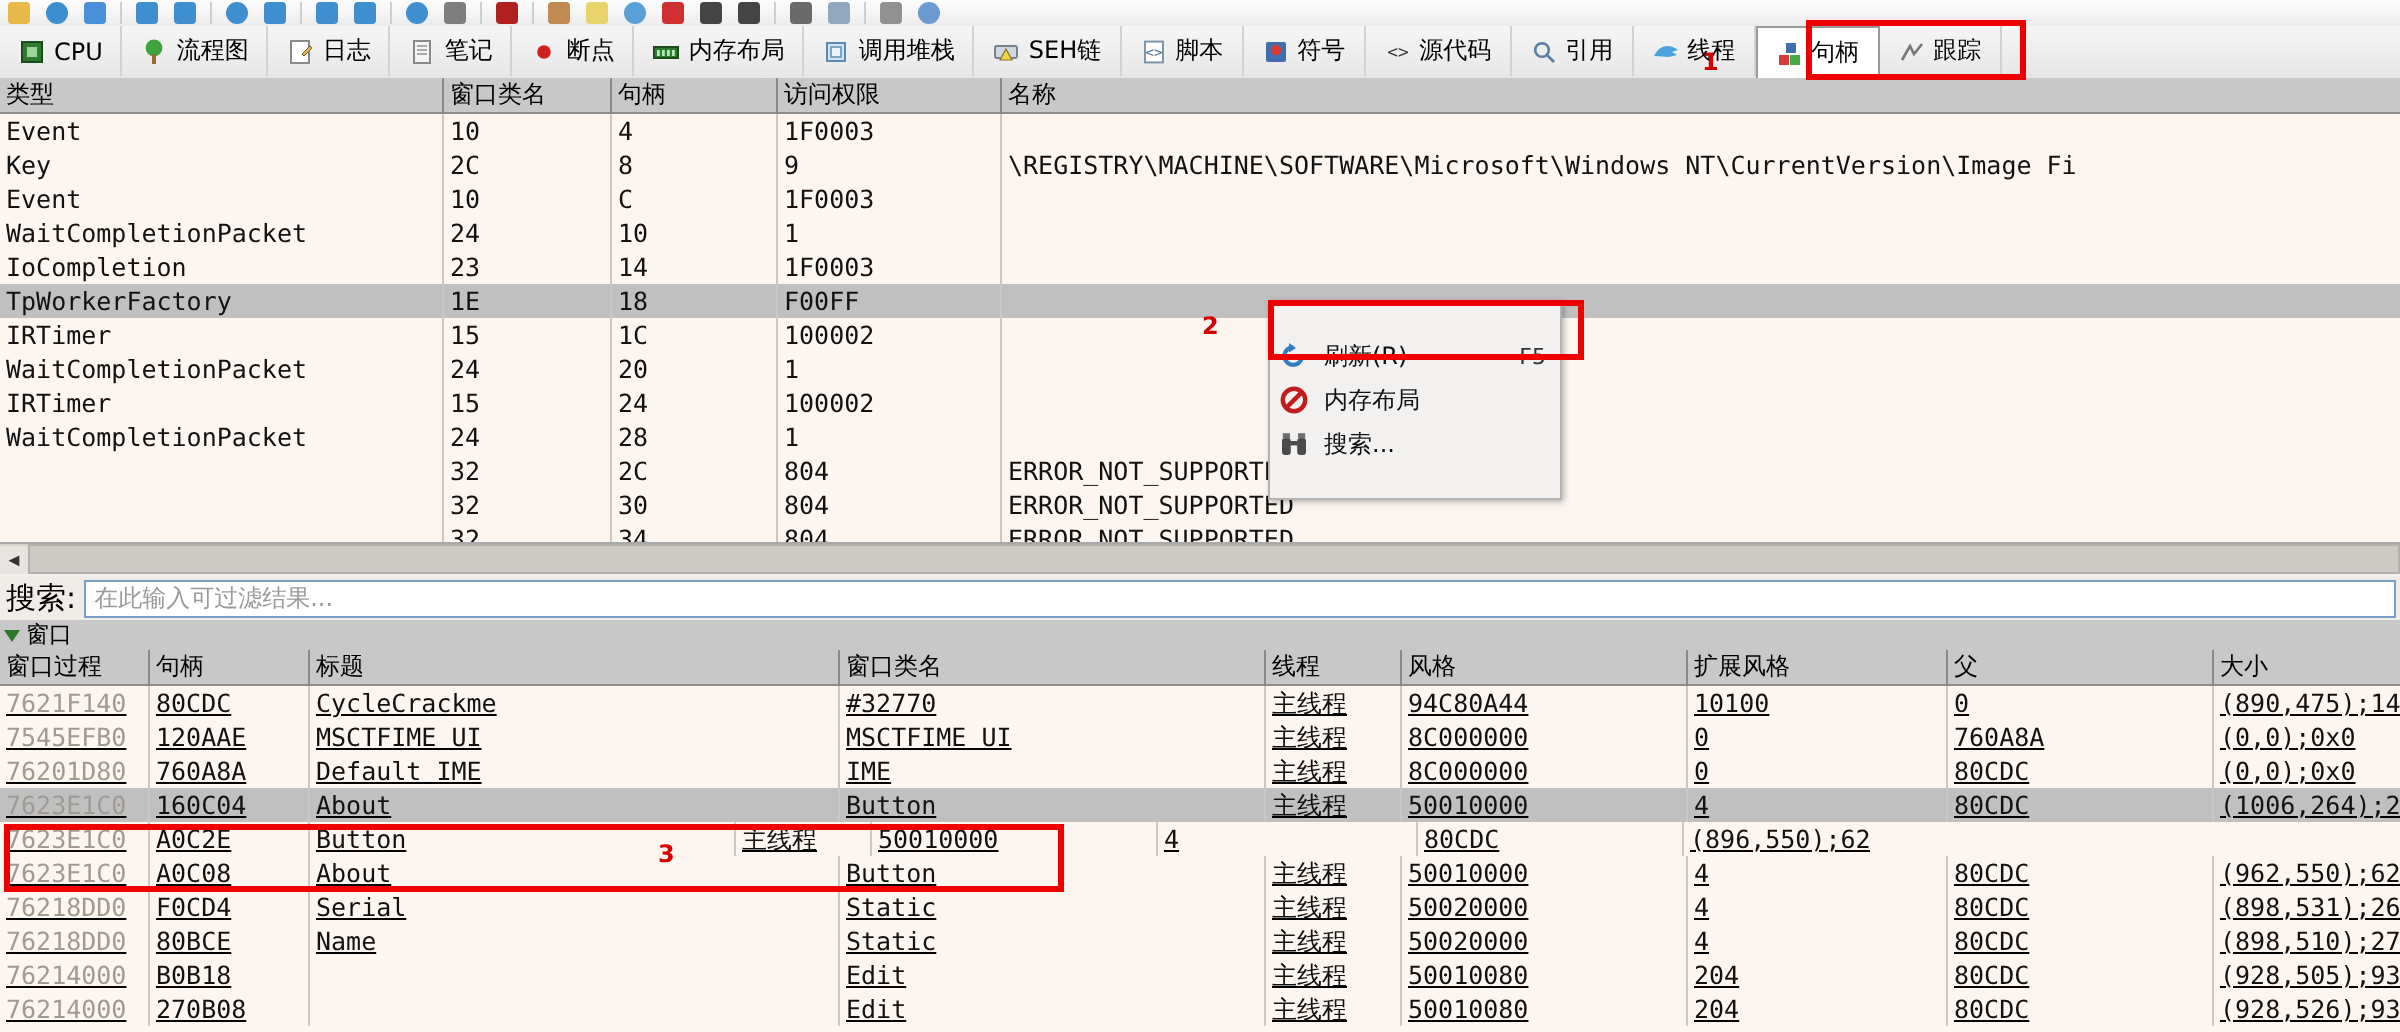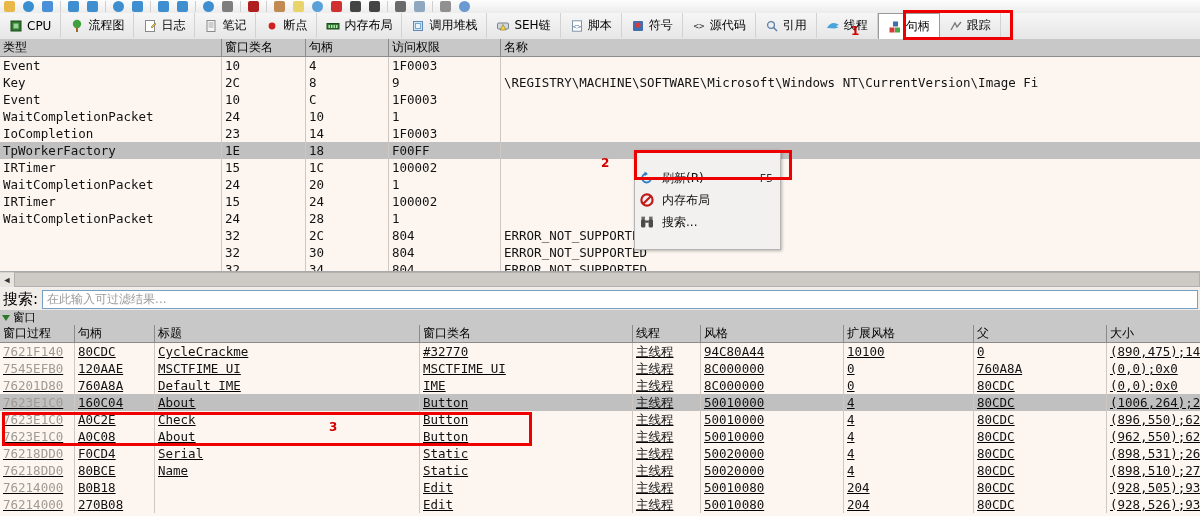--- a/index.html
+++ b/index.html
@@ -593,21 +593,20 @@
           <div class="w-class">Button</div>
           <div class="w-thread">主线程</div>
           <div class="w-style">50010000</div>
           <div class="w-exstyle">4</div>
           <div class="w-parent">80CDC</div>
           <div class="w-size">(1006,264);21x11</div>
         </div>
         <div class="wrow">
           <div class="w-proc dim">7623E1C0</div>
           <div class="w-hnd">A0C2E</div>
-          <div class="w-title">Check</div>
           <div class="w-class">Button</div>
           <div class="w-thread">主线程</div>
           <div class="w-style">50010000</div>
           <div class="w-exstyle">4</div>
           <div class="w-parent">80CDC</div>
           <div class="w-size">(896,550);62x19</div>
         </div>
         <div class="wrow">
           <div class="w-proc dim">7623E1C0</div>
           <div class="w-hnd">A0C08</div>

